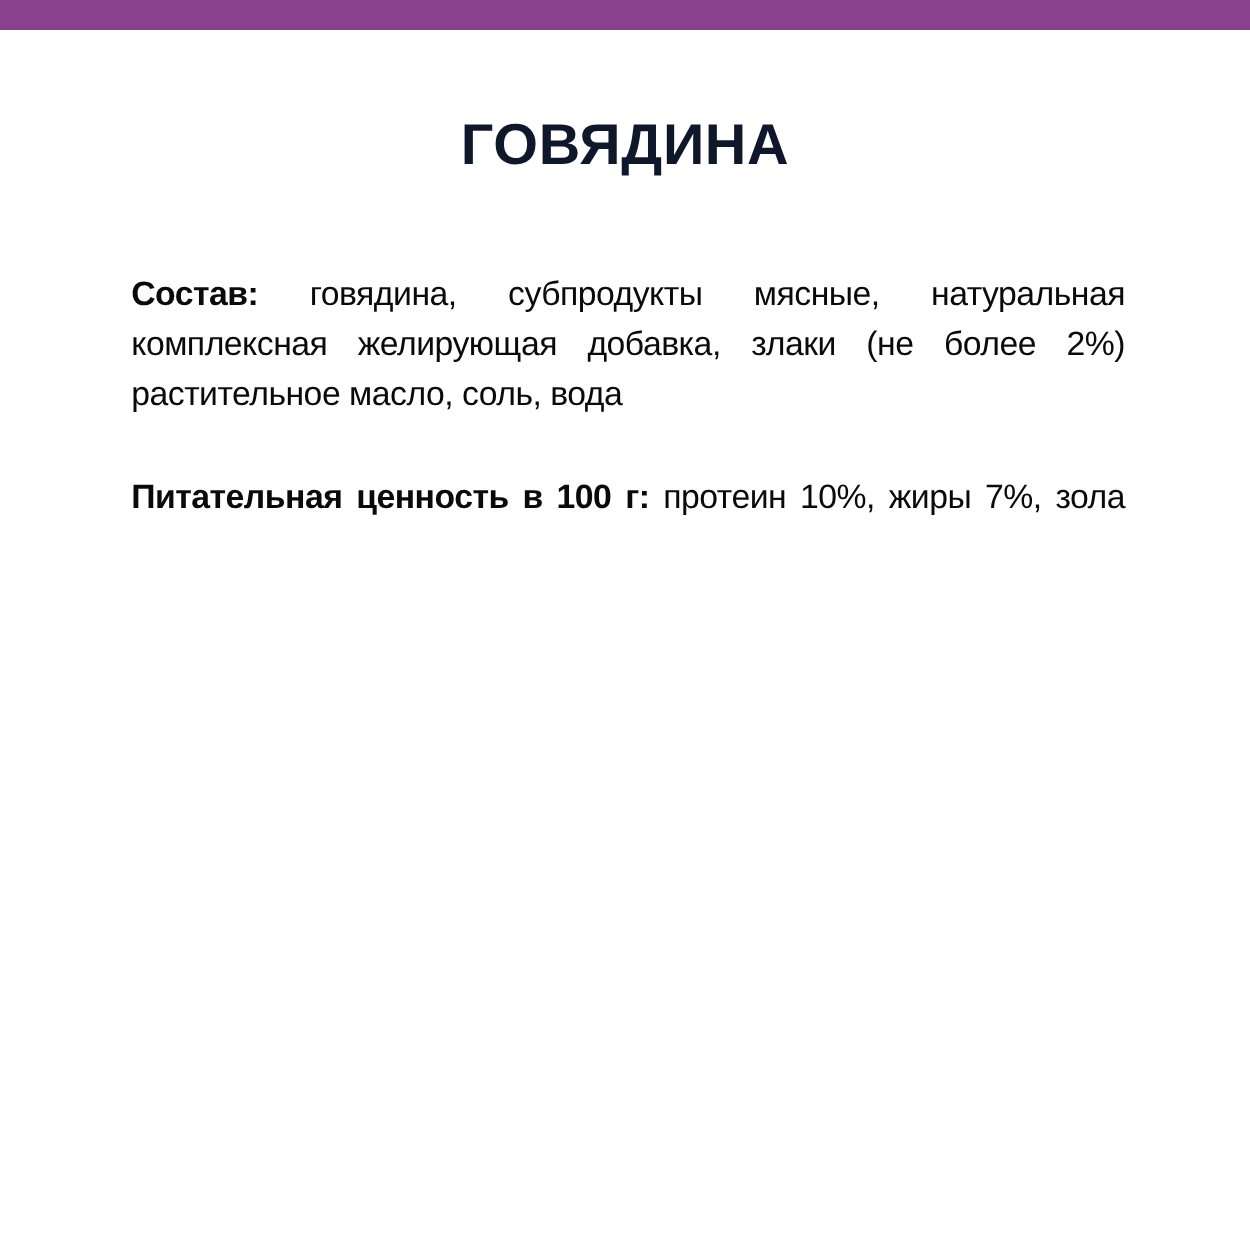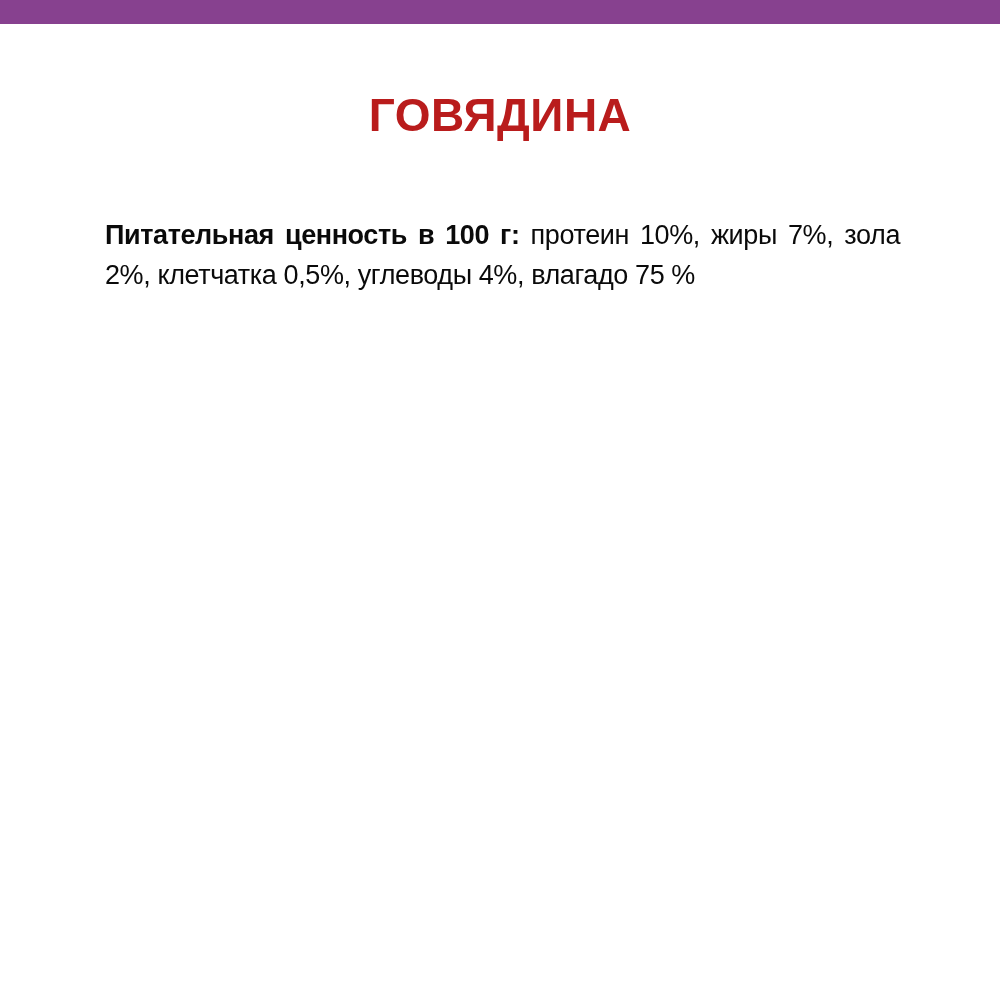--- a/index.html
+++ b/index.html
@@ -20,21 +20,21 @@
     background: #87418F;
   }
   h1.title {
     margin: 67px 0 0 0;
     padding: 0;
     font-size: 46px;
     line-height: 48px;
     font-weight: 700;
     text-align: center;
     letter-spacing: 0.5px;
-    color: #b91c1c;
+    color: #0f172a;
   }
   .content {
     margin: 76px 0 0 105px;
     width: 795px;
     font-size: 27px;
     line-height: 40px;
     letter-spacing: -0.4px;
   }
   .para {
     margin: 0;
@@ -61,20 +61,24 @@
 </style>
 </head>
 <body>
 
 <div class="topbar" style="background: rgb(135, 65, 143);"></div>
 
 <h1 class="title">ГОВЯДИНА</h1>
 
 <main class="content">
 
+  <p class="para">
+    <span class="ln just"><b class="lbl">Состав:</b> <span>говядина, субпродукты мясные, натуральная</span></span>
+    <span class="ln just">комплексная желирующая добавка, злаки (не более 2%)</span>
+    <span class="ln last">растительное масло, соль, вода</span>
+  </p>
 
   <p class="para m2">
     <span class="ln just"><b class="lbl">Питательная ценность в 100 г:</b> <span>протеин 10%, жиры 7%, зола</span></span>
-    <span class="ln last">2%, клетчатка 0,5%, углеводы 4%, влагадо 75 %</span>
   </p>
 
 
 </main>
 
 </body></html>

